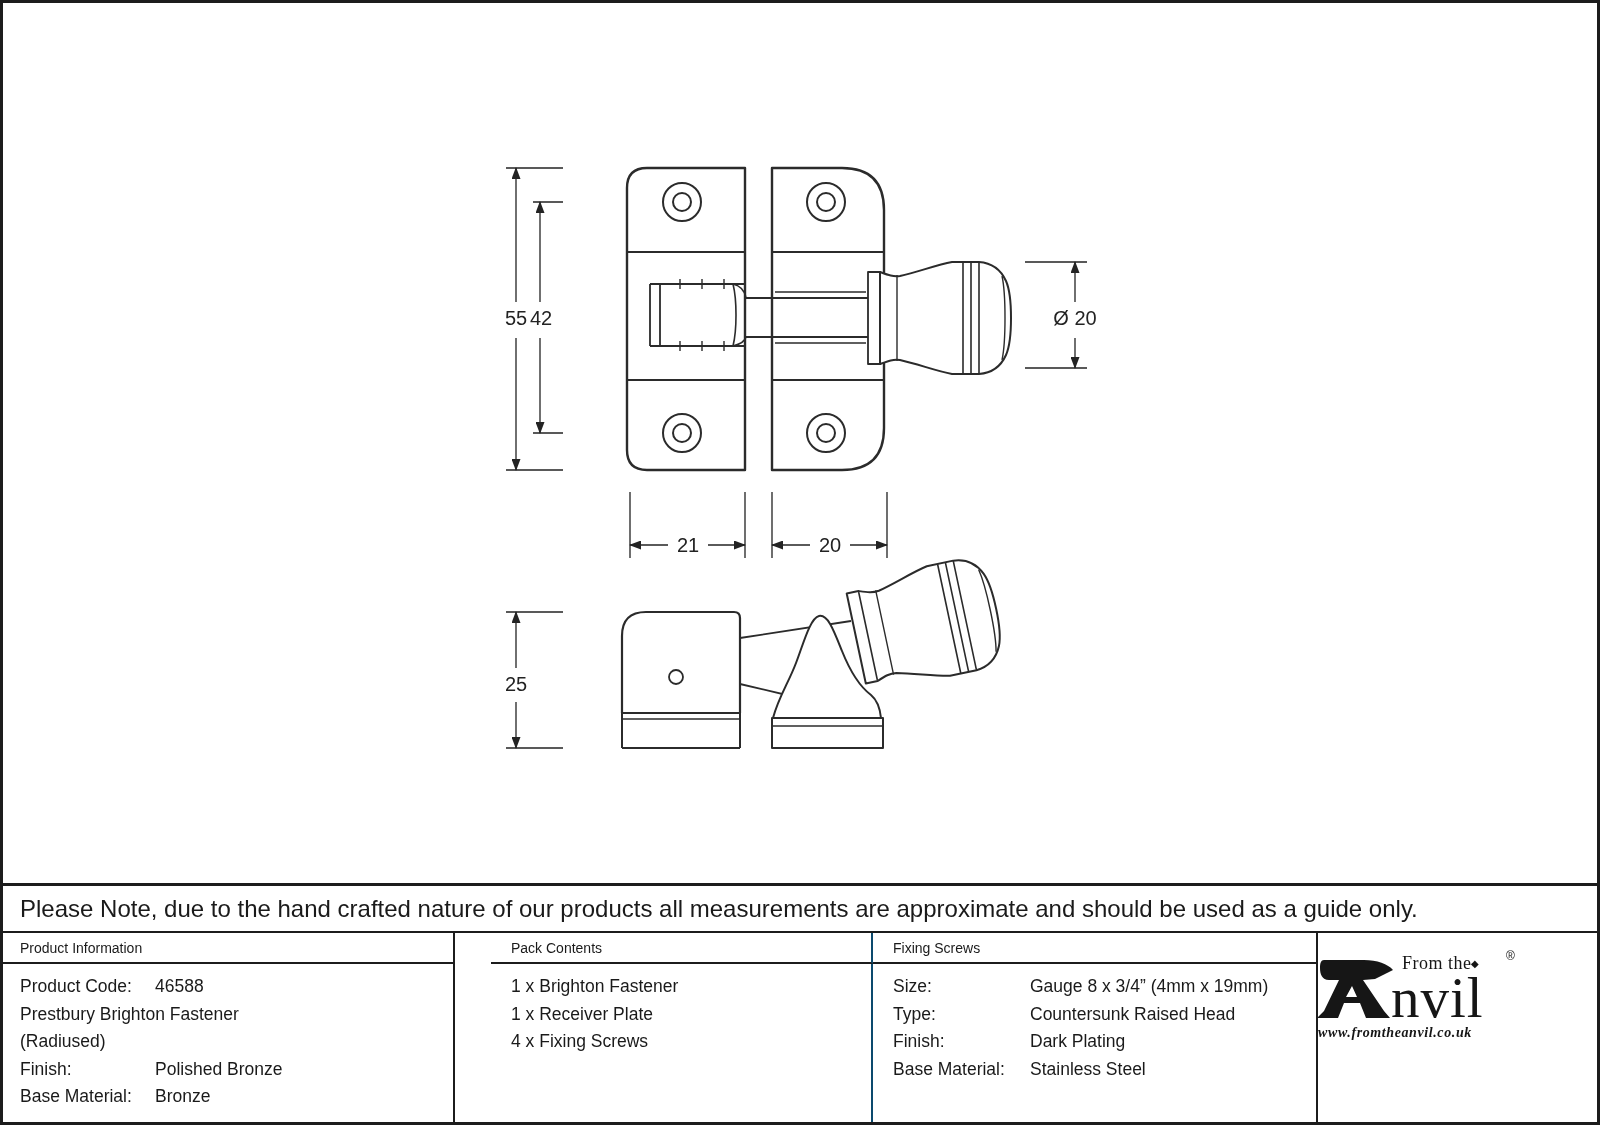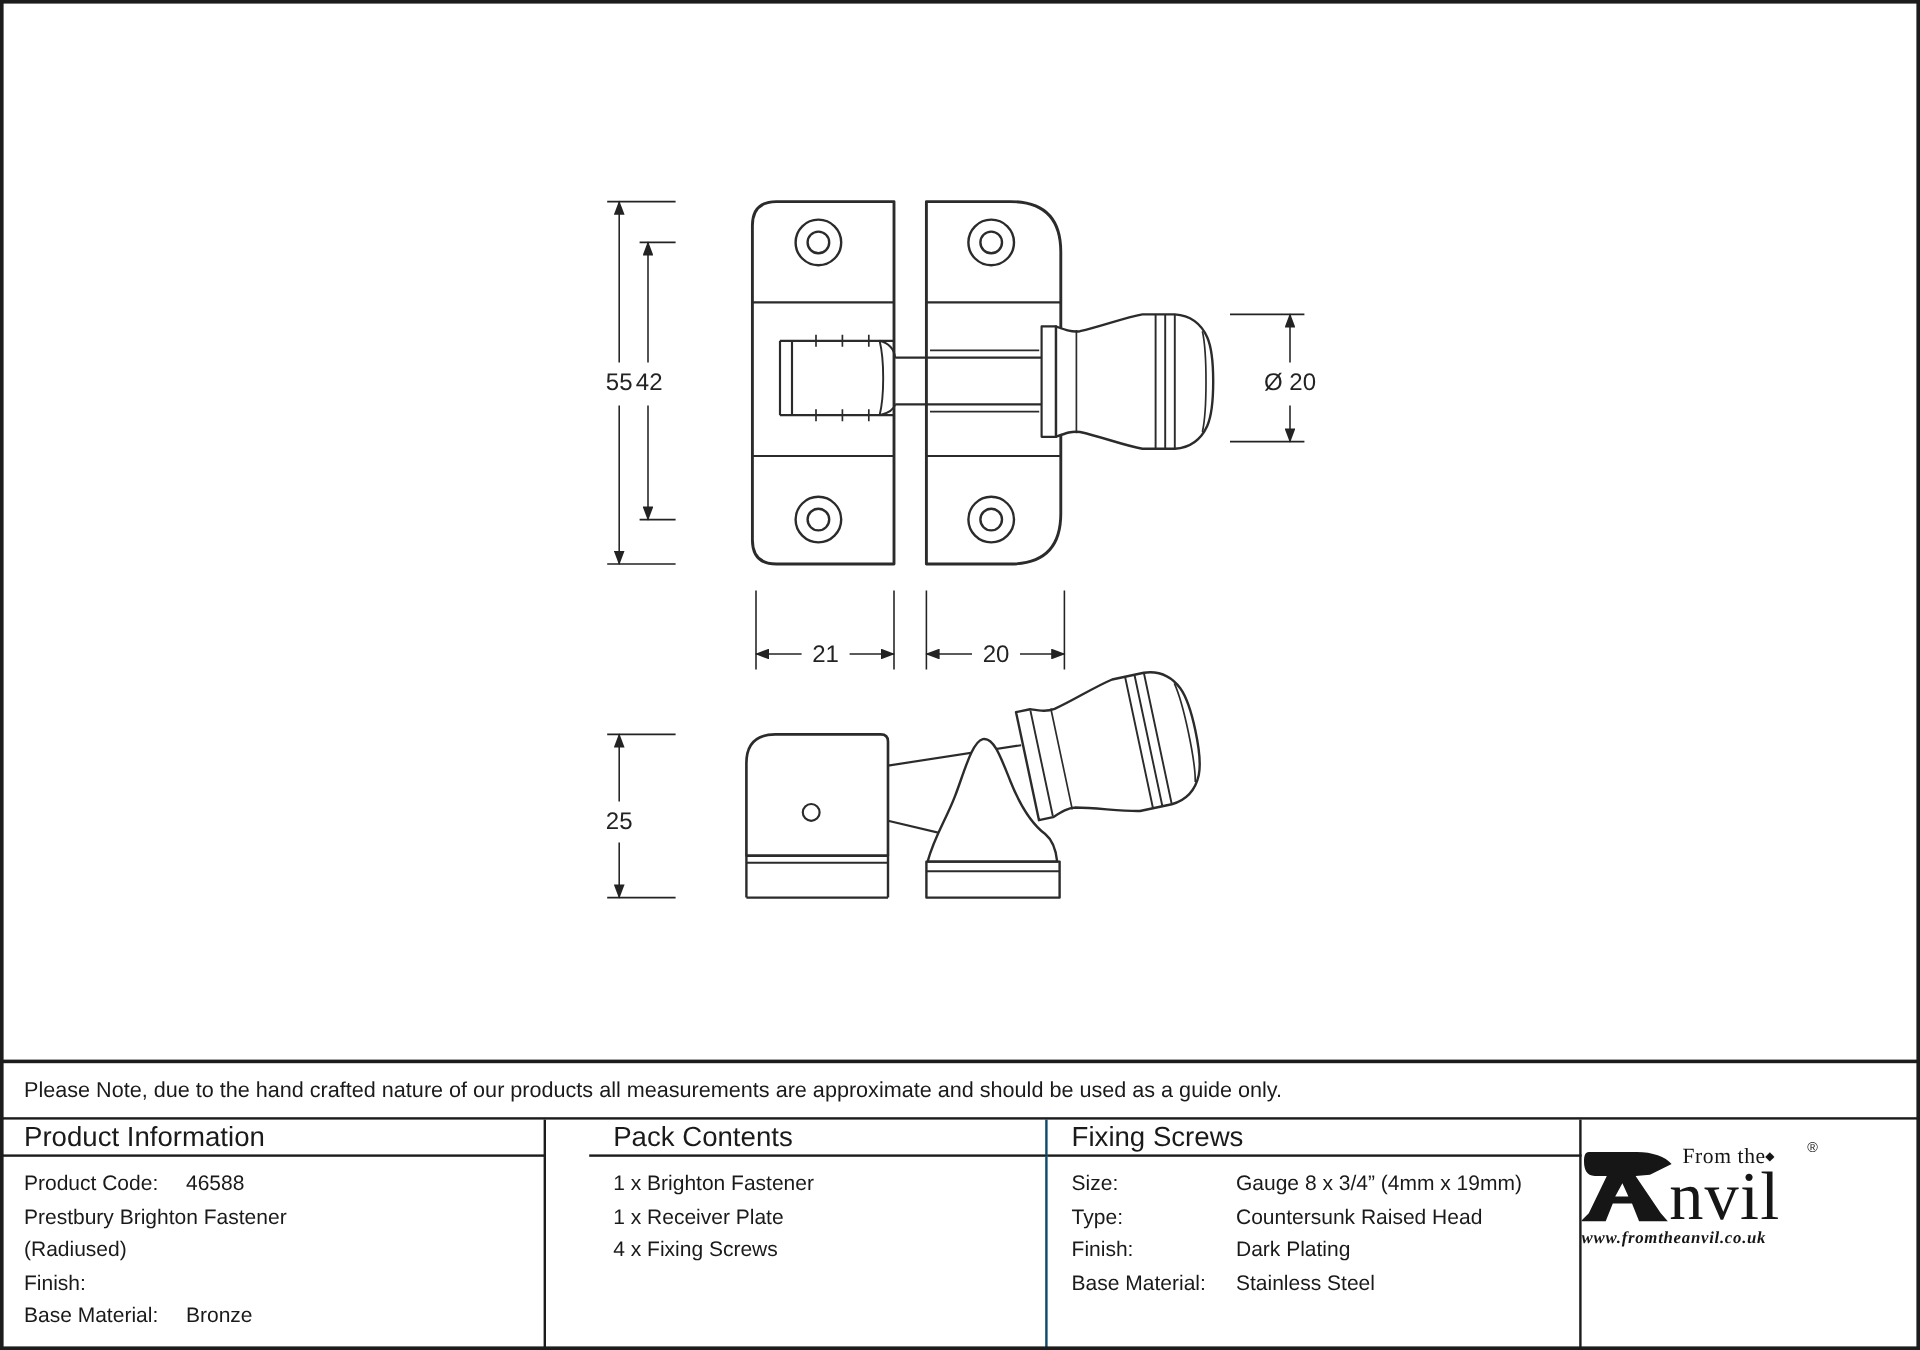--- a/index.html
+++ b/index.html
@@ -14,25 +14,25 @@
 
   .bottom{
     position:absolute;top:883px;left:0;width:1600px;height:242px;
     border-top:3px solid #1c1c1c;box-sizing:border-box;
     display:grid;grid-template-columns:455px 418px 445px 282px;
     grid-template-rows:47px 31px 1fr;background:#fff;
   }
   .cell{box-sizing:border-box;}
   .note-row{
     grid-column:1/5;grid-row:1;border-bottom:2px solid #1c1c1c;
-    display:flex;align-items:center;padding-left:20px;font-size:18px;
+    display:flex;align-items:center;padding-left:20px;font-size:24px;
   }
   .hdr{
     grid-row:2;border-bottom:2px solid #1c1c1c;display:flex;align-items:center;
-    padding-left:20px;font-size:23px;
+    padding-left:20px;font-size:14px;
   }
   .hdr.c1,.body-cell.c1{grid-column:1;border-right:2px solid #1c1c1c;}
   .hdr.c2,.body-cell.c2{grid-column:2;border-right:2px solid #0c4a6e;margin-left:36px;}
   .hdr.c3,.body-cell.c3{grid-column:3;border-right:2px solid #1c1c1c;}
   .body-cell{grid-row:3;padding:9px 8px 0 20px;font-size:17.5px;}
   .kv{display:flex;line-height:27.5px;justify-content:space-between;}
   .kv .k{flex:0 0 135px;}
   .kv .k2{flex:0 0 137px;}
   .kv .v{flex:1;}
   .pack-item{line-height:27.5px;}
@@ -171,20 +171,21 @@
       <span class="v">46588</span>
     </div>
     <div class="kv">
       <span class="v">
         <div>Prestbury Brighton Fastener</div>
         <div>(Radiused)</div>
       </span>
     </div>
     <div class="kv">
       <span class="k">Finish:</span>
+      <span class="v">Polished Bronze</span>
     </div>
     <div class="kv">
       <span class="k">Base Material:</span>
       <span class="v">Bronze</span>
     </div>
   </div>
 
   <div class="cell body-cell c2">
     <div class="pack-item">1 x Brighton Fastener</div>
     <div class="pack-item">1 x Receiver Plate</div>

